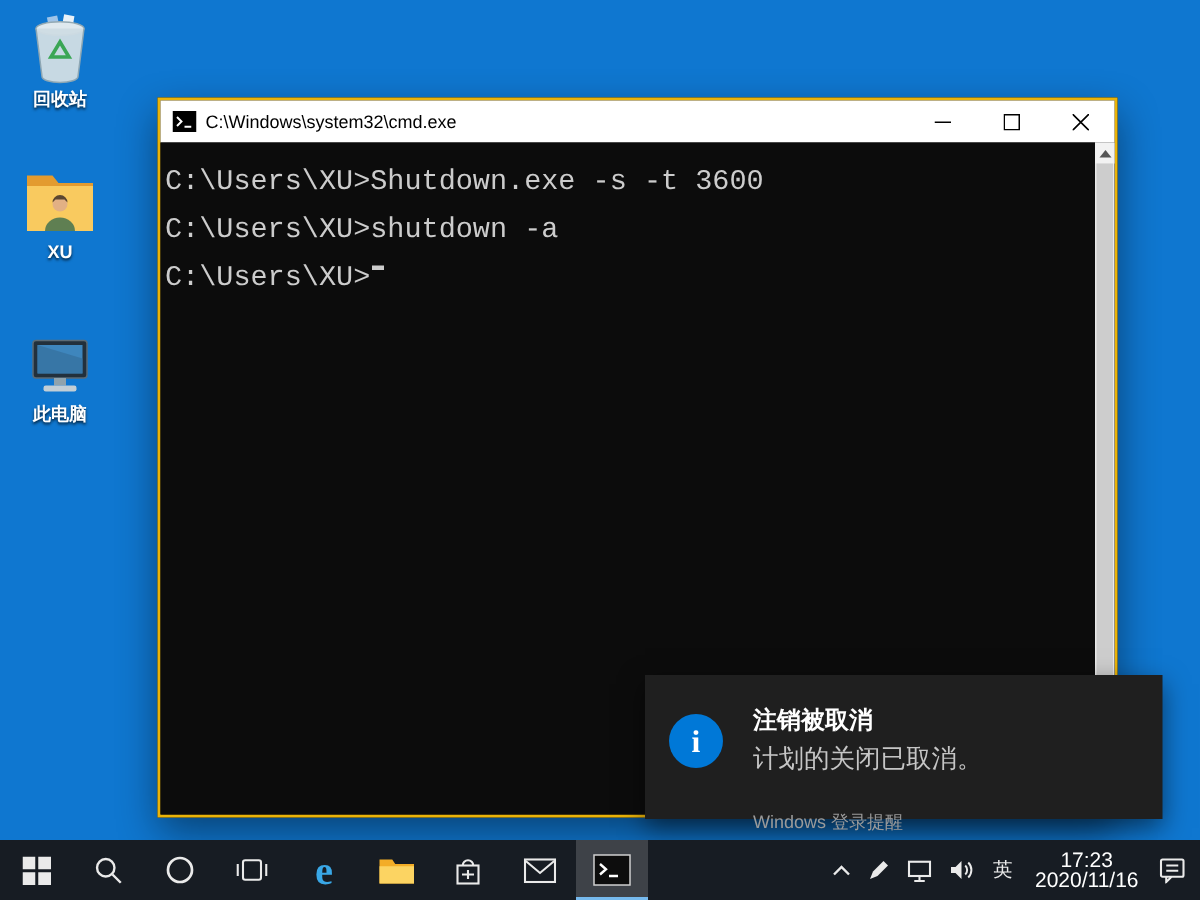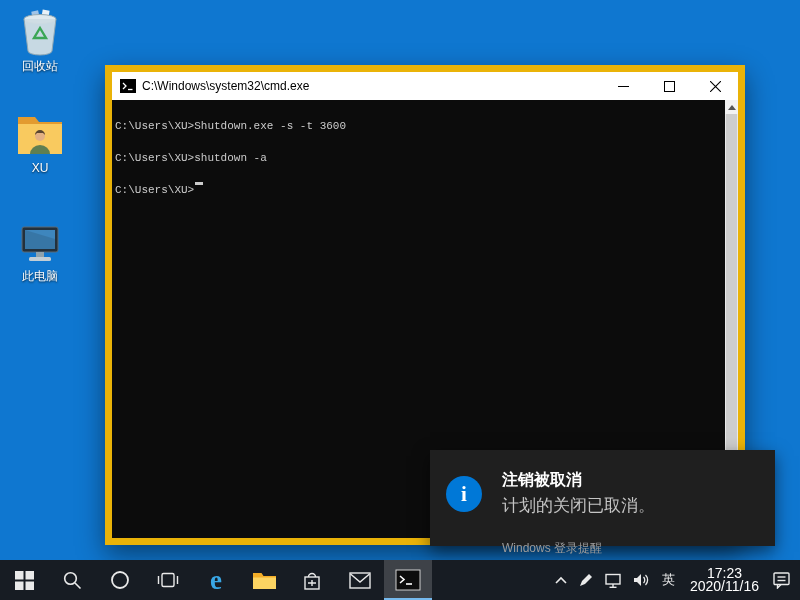--- a/index.html
+++ b/index.html
@@ -17,46 +17,47 @@
     display: flex; flex-direction: column; align-items: center; gap: 3px;
     cursor: default;
   }
   .di-rb { top: 8px; }
   .di-xu { top: 112px; }
   .di-pc { top: 222px; }
   .icon-label {
     color: #fff; font-size: 12px; text-align: center;
     text-shadow: 0 1px 2px rgba(0,0,0,.75);
     line-height: 14px;
+    font-weight: bold;
   }
 
   
   .cmd-window {
     position: absolute; left: 105px; top: 65px; width: 640px; height: 480px;
-    background: #0c0c0c; border: 7px solid #eab308;
+    background: #0c0c0c; border: 2px solid #eab308;
     box-shadow: 0 10px 26px rgba(0,0,0,.45);
     z-index: 2;
   }
   .titlebar {
     height: 28px; background: #ffffff;
     display: flex; align-items: center;
   }
   .titlebar-icon { margin-left: 8px; display: flex; }
   .title-text {
     font-size: 12px; color: #000; margin-left: 6px; flex: 1;
     white-space: nowrap; overflow: hidden;
   }
   .win-controls { display: flex; height: 100%; }
   .win-btn { width: 46px; height: 100%; display: flex; align-items: center; justify-content: center; }
 
   .console {
     position: absolute; top: 28px; left: 0; right: 0; bottom: 0;
     background: #0c0c0c; color: #cccccc;
     font-family: "Liberation Mono", "DejaVu Sans Mono", monospace;
-    font-size: 11px;
+    font-size: 19px;
     padding: 18px 18px 0 3px;
   }
   .console-line { line-height: 16px; min-height: 16px; white-space: pre; }
   .prompt-row { display: flex; align-items: flex-start; }
   .cursor { display: inline-block; width: 8px; height: 3px; background: #cccccc; margin: 0 0 2px 1px; }
 
   .scrollbar {
     position: absolute; top: 0; right: 0; bottom: 0; width: 13px;
     background: #e9e9e9;
   }

